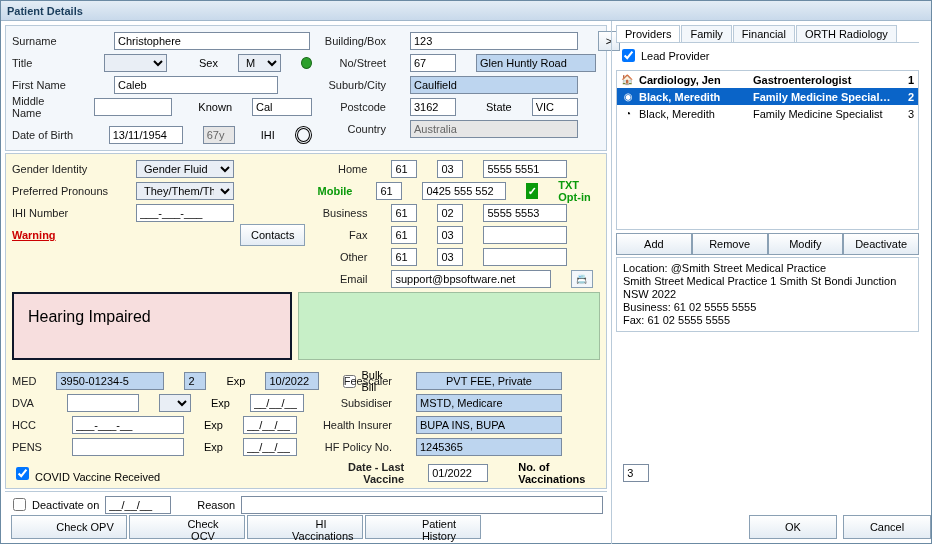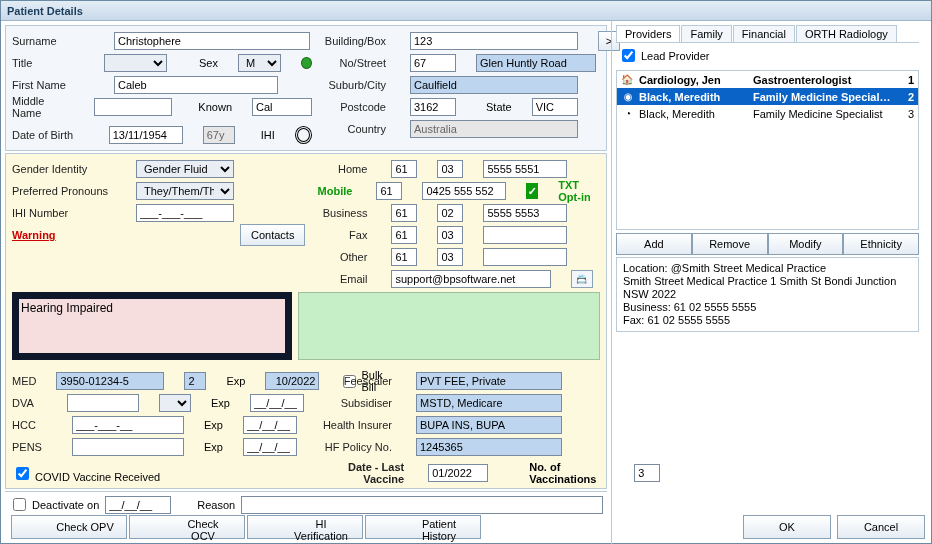--- a/index.html
+++ b/index.html
@@ -13,39 +13,39 @@
   .panel-yellow { border: 1px solid #b9cad9; background: #fdf9df; padding: 4px 6px; }
   .row { display: flex; align-items: center; height: 22px; gap: 20px; }
   .lbl { width: 82px; color: #222; }
   .lbl-r { text-align: right; margin-right: 4px; }
   input[type=text], select { border: 1px solid #7a8ba0; height: 18px; padding: 0 3px; background: #fff; font-size: 11px; }
   .blue-inp { background: #bdd5ef !important; }
   .gray-inp { background: #e6e6e6 !important; color: #666; }
   select { background: #e9eef5; }
   .btn-small { width: 22px; height: 20px; border: 1px solid #8aa0b4; background: linear-gradient(#fff,#e4ecf4); text-align: center; line-height: 18px; cursor: pointer; }
   .btn { border: 1px solid #8aa0b4; background: linear-gradient(#fff,#e4ecf4); padding: 2px 12px; cursor: pointer; height: 22px; }
-  .warn-note { background: #f7dede; border: 7px solid #0f172a; width: 280px; height: 68px; padding: 2px; font-size: 12px; }
+  .warn-note { background: #f7dede; border: 2px solid #0f172a; width: 280px; height: 68px; padding: 14px; font-size: 16px; }
   .green-note { background: #c7efc7; border: 1px solid #9fbf9f; flex: 1; height: 68px; }
   .sec-ins { display: flex; gap: 8px; }
   .ins-left { width: 292px; }
   .tabs { display: flex; border-bottom: 1px solid #b9cad9; }
   .tab { border: 1px solid #b9cad9; border-bottom: none; padding: 2px 8px; margin-right: 1px; background: #f3f7fb; cursor: pointer; font-size: 11px; }
   .tab.active { background: #fff; }
   .provlist { border: 1px solid #b9cad9; height: 160px; background: #fff; overflow: hidden; margin-top: 2px; }
   .provrow { display: flex; height: 17px; align-items: center; padding: 0 4px; gap: 4px; }
   .provrow.sel { background: #0a64c8; color: #fff; }
   .provicon { width: 14px; height: 14px; display: inline-flex; align-items: center; justify-content: center; font-size: 10px; }
   .prov-name { width: 110px; font-size: 11px; }
   .prov-type { flex: 1; font-size: 11px; }
   .prov-num { width: 14px; text-align: right; font-size: 11px; }
   .bold { font-weight: bold; }
   .btnrow { display: flex; margin-top: 3px; }
   .btnrow .btn { flex: 1; height: 22px; font-size: 11px; padding: 0; }
   .loc-info { border: 1px solid #b9cad9; padding: 4px 6px; font-size: 10.5px; background: #fff; margin-top: 2px; line-height: 13px; }
-  .footer-btns { position: absolute; bottom: 4px; right: 6px; display: flex; gap: 6px; }
+  .footer-btns { position: absolute; bottom: 4px; right: 0; display: flex; gap: 6px; }
   .footer-btns .btn { width: 88px; height: 24px; }
   .footer-left-btns { position: absolute; bottom: 4px; left: 10px; display: flex; gap: 2px; }
   .footer-left-btns .btn { width: 116px; height: 24px; padding-left: 44px; }
   .deact { display: flex; align-items: center; gap: 6px; padding: 3px 4px; border-top: 1px solid #b9cad9; }
   .ihi-icon { width: 18px; height: 18px; border-radius: 50%; border: 3px double #000; display: inline-block; }
   .green-dot { width: 12px; height: 12px; border-radius: 50%; background: #2ca02c; border: 1px solid #1a6a1a; display: inline-block; }
   .email-icn { width: 22px; height: 18px; border: 1px solid #8aa0b4; background: #f3f7fb; display: inline-flex; align-items: center; justify-content: center; font-size: 9px; cursor: pointer; }
   .txt-opt { width: 16px; height: 16px; background: #0a9a0a; color: #fff; display: inline-flex; align-items: center; justify-content: center; font-weight: bold; font-size: 11px; }
   .warn-link { color: #c00; text-decoration: underline; font-weight: bold; cursor: pointer; }
   .mobile-lbl { color: #0a9a0a; font-weight: bold; }
@@ -185,21 +185,21 @@
           <div class="green-note"></div>
         </div>
 
         <div class="sec-ins" style="margin-top:8px">
           <div class="ins-left">
             <div class="row">
               <span class="lbl" style="width:40px">MED</span>
               <input type="text" class="blue-inp" style="width: 108px;" value="3950-01234-5">
               <input type="text" class="blue-inp" style="width: 22px;" value="2">
               <span>Exp</span>
-              <input type="text" class="blue-inp" style="width: 54px; text-align: right;" value="10/2022">
+              <input type="text" class="blue-inp" style="width: 54px;" value="10/2022">
               <label style="display:flex;align-items:center;gap:2px">
                   <input type="checkbox" style="">
                   <span>Bulk Bill</span>
                 </label>
             </div>
             <div class="row">
               <span class="lbl" style="width:40px">DVA</span>
               <input type="text" style="width: 72px;">
               <select style="width:36px"></select>
               <span>Exp</span>
@@ -220,38 +220,38 @@
             <div class="row" style="margin-top:4px">
               <label style="display:flex;align-items:flex-end;gap:3px">
                   <input type="checkbox" checked="" style="">
                   <span>COVID Vaccine Received</span>
                 </label>
             </div>
           </div>
           <div style="flex:1">
             <div class="row">
               <span class="lbl lbl-r" style="width:80px">Feescaler</span>
-              <input type="text" class="blue-inp" style="width: 146px;" value="PVT FEE, Private">
+              <input type="text" class="blue-inp" style="width: 146px; text-align: center;" value="PVT FEE, Private">
             </div>
             <div class="row">
               <span class="lbl lbl-r" style="width:80px">Subsidiser</span>
               <input type="text" class="blue-inp" style="width: 146px;" value="MSTD, Medicare">
             </div>
             <div class="row">
               <span class="lbl lbl-r" style="width:80px">Health Insurer</span>
               <input type="text" class="blue-inp" style="width: 146px;" value="BUPA INS, BUPA">
             </div>
             <div class="row">
               <span class="lbl lbl-r" style="width:80px">HF Policy No.</span>
               <input type="text" class="blue-inp" style="width: 146px;" value="1245365">
             </div>
             <div class="row" style="margin-top:4px">
               <span class="lbl lbl-r" style="width:110px;font-weight:bold">Date - Last Vaccine</span>
               <input type="text" style="width: 60px;" value="01/2022">
-              <span style="font-weight:bold;margin-left:21px">No. of Vaccinations</span>
+              <span style="font-weight:bold;margin-left:10px">No. of Vaccinations</span>
               <input type="text" style="width: 26px;" value="3">
             </div>
           </div>
         </div>
       </div>
 
       <div class="deact">
         <label style="display:flex;align-items:center;gap:3px">
             <input type="checkbox" style="">
             <span>Deactivate on</span>
@@ -292,34 +292,34 @@
             <span class="provicon">◔</span>
             <span class="prov-name ">Black, Meredith</span>
             <span class="prov-type ">Family Medicine Specialist</span>
             <span class="prov-num ">3</span>
           </div>
         </div>
       <div class="btnrow">
         <button class="btn">Add</button>
         <button class="btn">Remove</button>
         <button class="btn">Modify</button>
-        <button class="btn">Ethnicity</button>
+        <button class="btn">Deactivate</button>
       </div>
       <div class="loc-info">
         <div>Location: @Smith Street Medical Practice</div>
         <div>Smith Street Medical Practice 1 Smith St Bondi Junction NSW 2022</div>
         <div>Business: 61 02 5555 5555</div>
         <div>Fax: 61 02 5555 5555</div>
       </div>
     </div>
   </div>
 
   <div class="footer-left-btns">
     <button class="btn">Check OPV</button>
     <button class="btn">Check OCV</button>
-    <button class="btn">HI Verification</button>
+    <button class="btn">HI Vaccinations</button>
     <button class="btn">Patient History</button>
   </div>
   <div class="footer-btns">
     <button class="btn">OK</button>
     <button class="btn">Cancel</button>
   </div>
 </div>
 
 </body></html>

